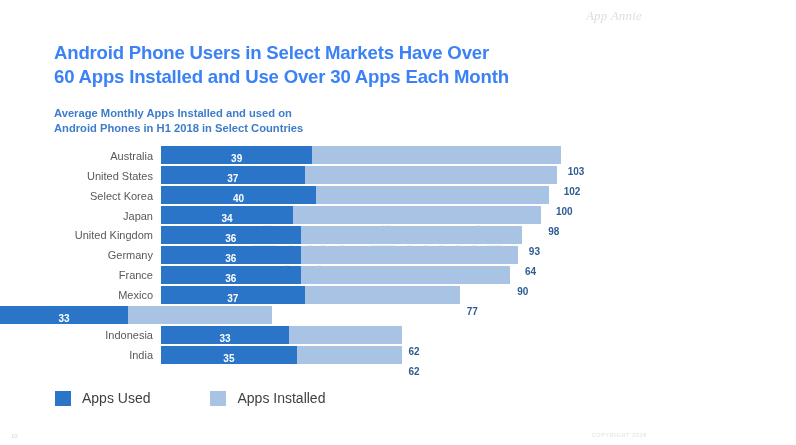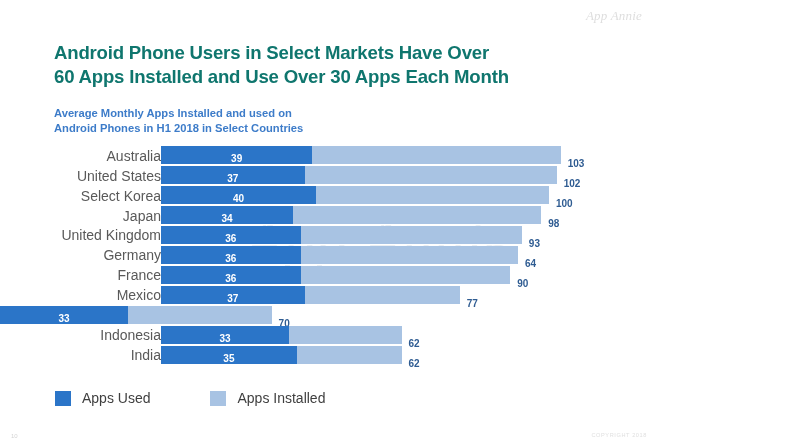--- a/index.html
+++ b/index.html
@@ -13,21 +13,21 @@
 
   .brand-logo {
     position: absolute; top: 8px; right: 22px;
     font-family: "Liberation Serif", serif;
     font-style: italic; font-size: 13px; color: #dedede;
     letter-spacing: 0.2px;
   }
 
   .title {
     position: absolute; left: 54px; top: 41px; width: 620px;
-    font-size: 18.6px; font-weight: bold; color: #0f766e;
+    font-size: 18.6px; font-weight: bold; color: #3b82f6;
     line-height: 24px; letter-spacing: -0.2px;
   }
   .title div { white-space: nowrap; }
 
   .subtitle {
     position: absolute; left: 54px; top: 106px; width: 520px;
     font-size: 11.2px; font-weight: bold; color: #3d7cc9;
     line-height: 15px;
   }
   .subtitle div { white-space: nowrap; }
@@ -38,39 +38,39 @@
     position: absolute; left: 245px; top: 58px;
     font-family: "Liberation Serif", serif; font-style: italic;
     font-size: 62px; color: rgba(150,165,185,0.17);
     white-space: nowrap; pointer-events: none; letter-spacing: 1px;
   }
   .row {
     position: relative; height: 19.1px; margin-bottom: 0.9px;
     display: flex; align-items: center;
   }
   .cat-label {
-    width: 161px; text-align: right; padding-right: 0;
-    font-size: 14px; color: #595959; white-space: nowrap;
+    width: 161px; text-align: right; padding-right: 8px;
+    font-size: 11px; color: #595959; white-space: nowrap;
     flex: 0 0 161px;
   }
   .bars { position: relative; height: 19.1px; flex: 1 1 auto; }
   .seg {
     position: absolute; top: 0; height: 19.1px;
     display: flex; align-items: flex-end;
   }
   .seg-used {
     left: 0; background: #2b75c8; justify-content: center;
     border-bottom: 1px solid #ffffff;
   }
   .seg-used span {
     font-size: 10px; font-weight: bold; color: #ffffff;
   }
   .seg-rest { background: #a8c3e3; border-bottom: 1px solid #ffffff; }
   .total-lab {
-    position: absolute; top: 8px; height: 19.1px;
+    position: absolute; top: 16px; height: 19.1px;
     display: flex; align-items: center;
     font-size: 10px; font-weight: bold; color: #2f5c92;
     white-space: nowrap;
   }
 
   
   .legend { position: absolute; left: 55px; top: 390px; display: flex; align-items: center; }
   .legend-item { display: flex; align-items: center; margin-right: 60px; }
   .swatch { width: 16px; height: 15px; margin-right: 11px; }
   .sw-used { background: #2b75c8; }

